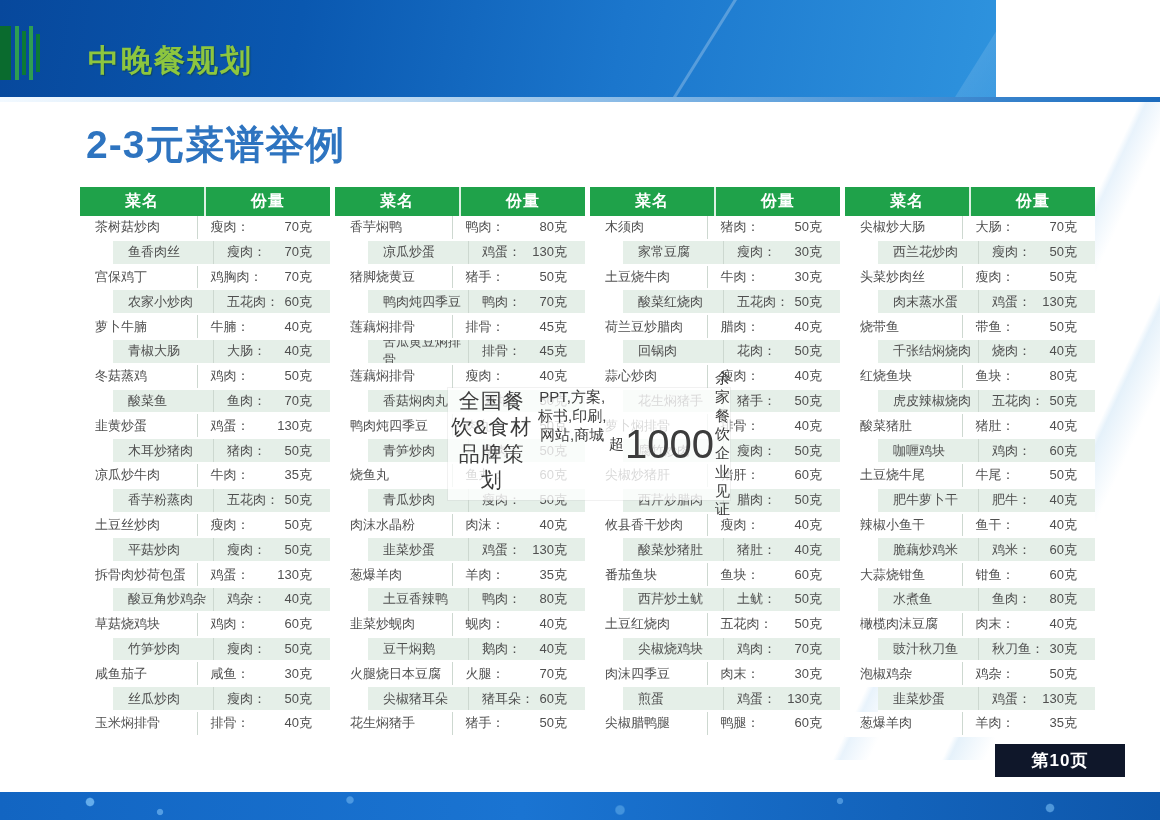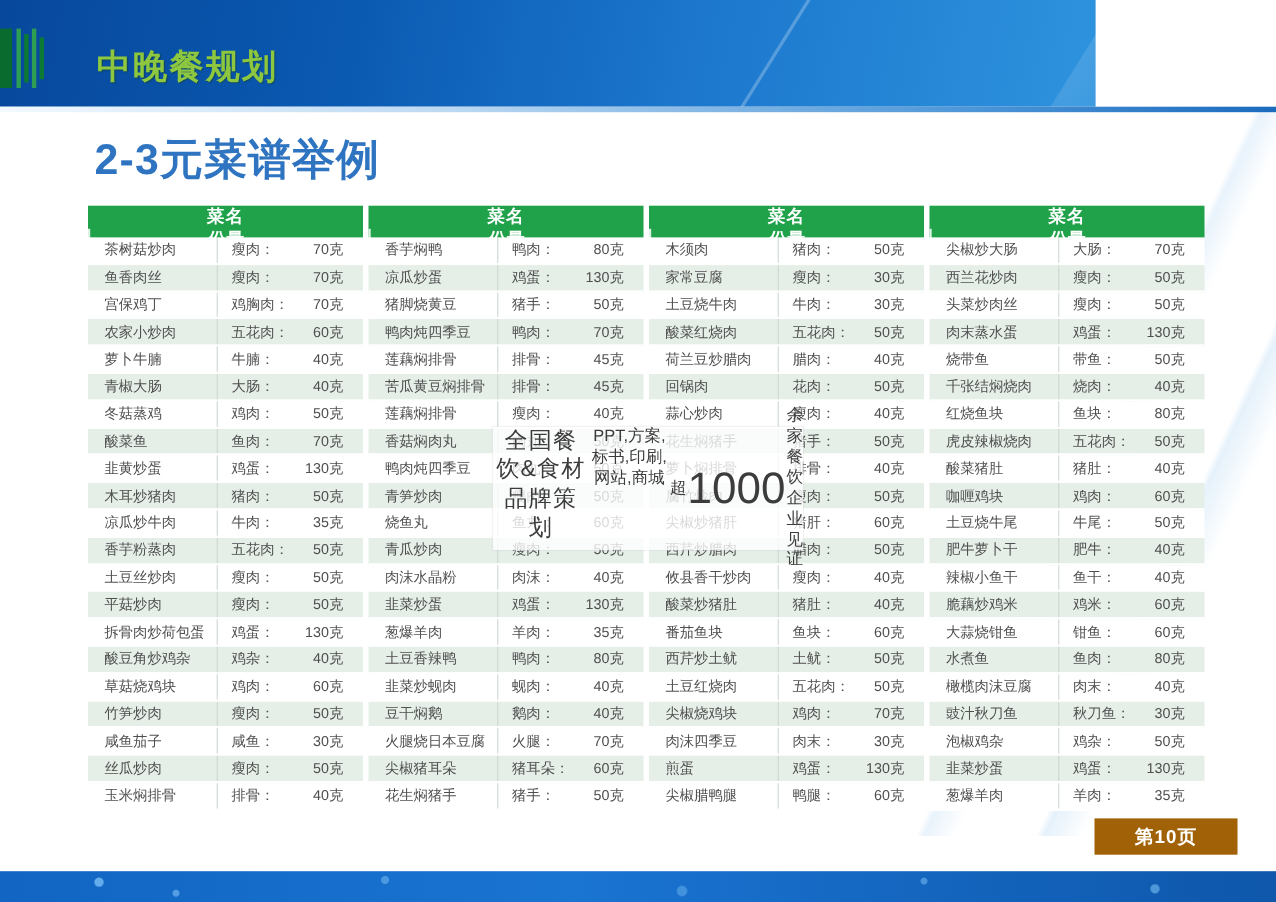--- a/index.html
+++ b/index.html
@@ -30,44 +30,44 @@
   .banner h1{position:absolute;left:88px;top:40px;margin:0;font-size:31px;letter-spacing:2px;
     color:#8dc63f;font-weight:bold;text-shadow:1px 1px 1px rgba(20,60,10,.45);}
 
   
   .section-title{position:absolute;left:86px;top:118px;margin:0;font-size:39px;letter-spacing:1px;
     color:#2e74c0;font-weight:bold;}
 
   
   .menu-table{position:absolute;left:80px;top:187px;width:1015px;display:flex;gap:5px;}
   .tgroup{flex:1 1 0;display:flex;flex-direction:column;}
-  .thead{display:flex;height:29px;background:#1fa24a;flex-direction:column;}
+  .thead{display:flex;height:29px;background:#1fa24a;}
   .thead .hcell{flex:1 1 0;display:flex;align-items:center;justify-content:center;
     color:#fff;font-size:16px;font-weight:bold;letter-spacing:1px;}
   .thead .hcell.qty{border-left:2px solid rgba(255,255,255,.85);}
   .trow{display:flex;height:22.8px;border-bottom:2px solid #fff;background:#fff;}
-  .trow.alt{background:#e5efe8;}
+  .trow.alt{background:#e5efe8;margin-left:33px;}
   .tcell{flex:1 1 0;display:flex;align-items:center;font-size:13px;color:#4f4f4f;overflow:hidden;}
   .tcell.name{padding-left:15px;}
   .tcell.qty{border-left:1px solid #cdd8d0;padding-left:13px;padding-right:18px;justify-content:space-between;}
   .tcell .amt{white-space:nowrap;}
 
   
   .watermark{position:absolute;left:448px;top:388px;width:282px;height:112px;
     background:rgba(255,255,255,.78);color:#3c3c3c;text-align:center;
     display:flex;flex-direction:row;justify-content:center;line-height:1.25;
     box-shadow:0 0 0 1px rgba(200,200,200,.25);}
   .wm1{font-size:21px;letter-spacing:1px;}
   .wm2{font-size:15px;}
   .wm3{font-size:15px;display:flex;align-items:center;justify-content:center;}
   .wm3 .big{font-size:40px;font-weight:300;line-height:1;margin:0 1px;}
   .wm4{font-size:16px;letter-spacing:1px;}
 
   
-  .page-badge{position:absolute;left:995px;top:744px;width:130px;height:33px;background:#a16207;
+  .page-badge{position:absolute;left:995px;top:744px;width:130px;height:33px;background:#0f172a;
     color:#fff;font-size:17px;font-weight:bold;display:flex;align-items:center;justify-content:center;letter-spacing:1px;}
 
   
   .footer-band{position:absolute;left:0;bottom:0;width:1160px;height:28px;
     background:
       radial-gradient(circle 8px at 90px 10px,rgba(120,190,245,.8) 0 45%,rgba(120,190,245,0) 60%),
       radial-gradient(circle 6px at 160px 20px,rgba(110,180,240,.7) 0 45%,rgba(110,180,240,0) 60%),
       radial-gradient(circle 7px at 350px 8px,rgba(110,180,240,.6) 0 45%,rgba(110,180,240,0) 60%),
       radial-gradient(circle 9px at 620px 18px,rgba(100,175,235,.55) 0 45%,rgba(100,175,235,0) 60%),
       radial-gradient(circle 6px at 840px 9px,rgba(110,180,240,.6) 0 45%,rgba(110,180,240,0) 60%),

